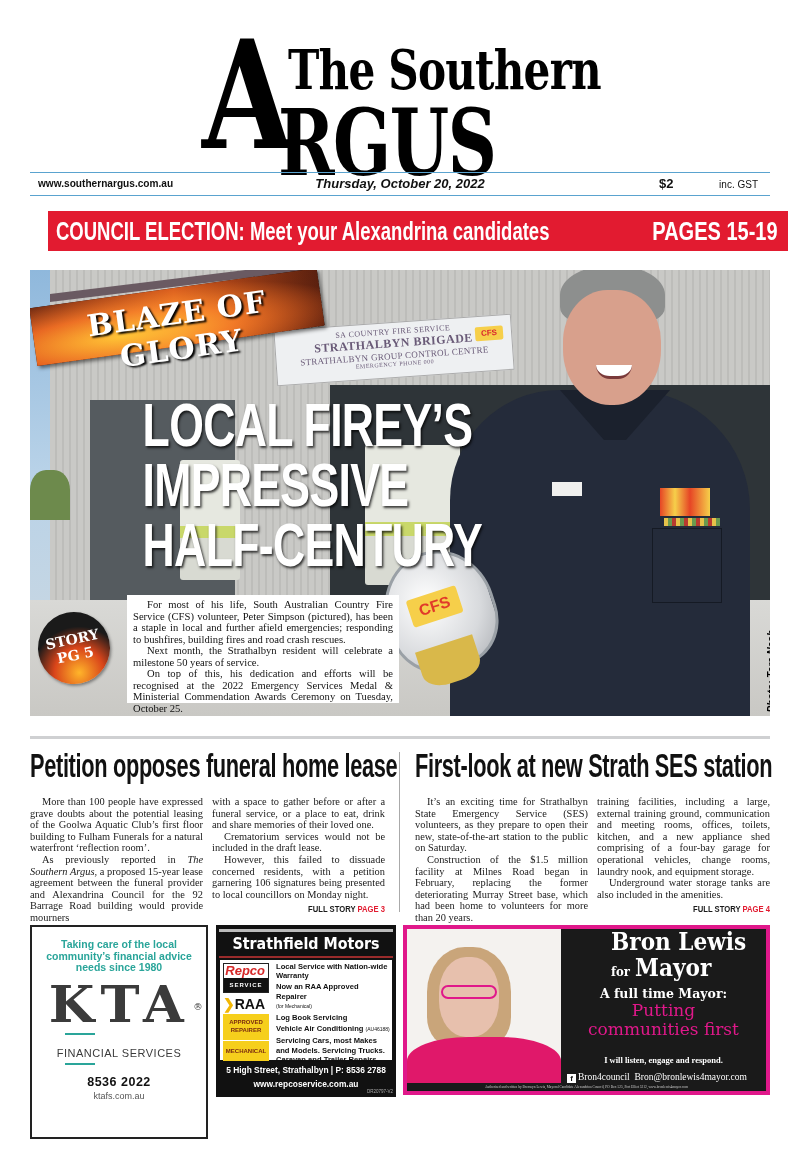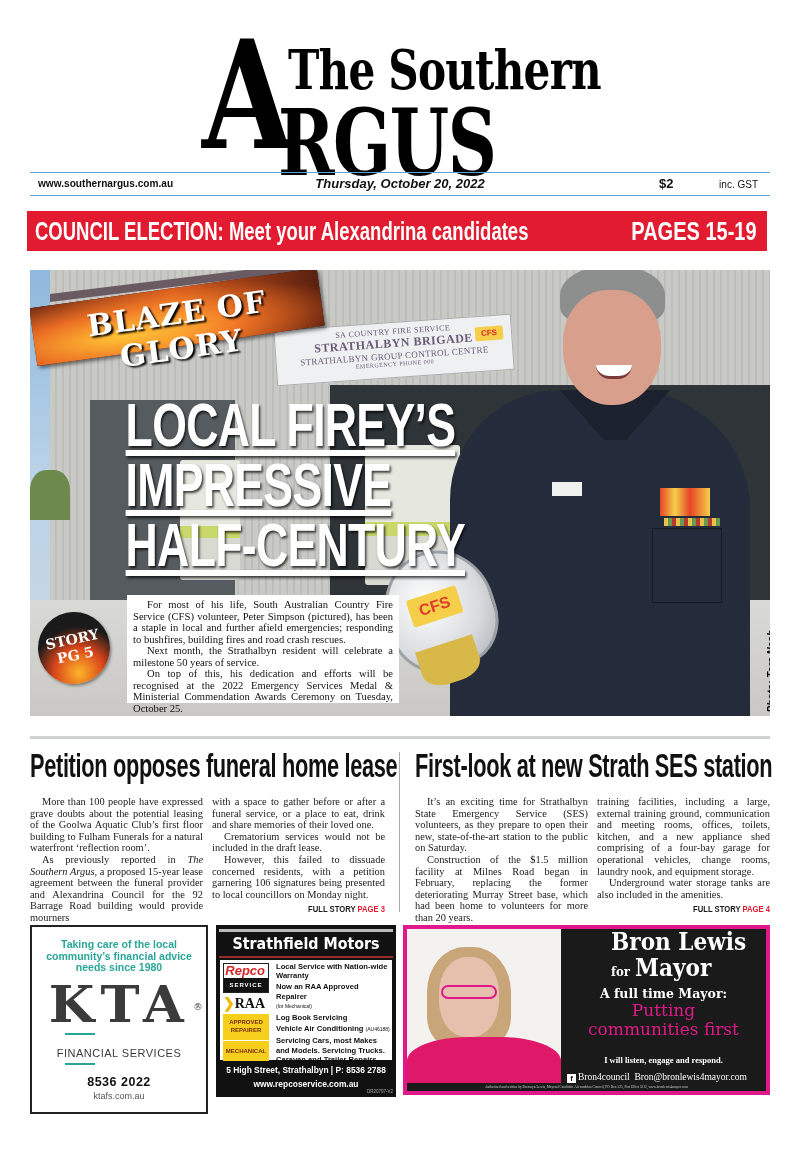--- a/index.html
+++ b/index.html
@@ -17,21 +17,21 @@
 
   .datebar { position: absolute; left: 30px; top: 172px; width: 740px; height: 24px;
              border-top: 1.5px solid #5aa3cf; border-bottom: 1.5px solid #5aa3cf;
              font-family: "Liberation Sans", sans-serif; font-size: 12px; font-weight: bold; display: flex; align-items: center; }
   .datebar .url { position: absolute; left: 8px; top: 4px; font-size: 11px; font-weight: bold; transform: scaleX(0.92); transform-origin: left; }
   .datebar .date { position: absolute; left: 0; width: 100%; top: 3px; text-align: center; font-size: 13px; font-weight: bold; font-style: italic; }
   .datebar .price { position: absolute; right: 12px; top: 3px; font-size: 13px; font-weight: bold; }
   .datebar .price small { font-size: 10px; font-weight: normal; padding-left: 42px; }
 
   
-  .banner { position: absolute; left: 27px; top: 211px; width: 740px; height: 40px; background: #e21b30;
+  .banner { position: absolute; left: 48px; top: 211px; width: 740px; height: 40px; background: #e21b30;
             color: #fff; font-family: "Liberation Sans", sans-serif; font-weight: bold; }
   .banner .b-left { position: absolute; left: 8px; top: 5px; font-size: 25px; line-height: 30px; white-space: nowrap;
                     transform: scaleX(0.74); transform-origin: left top; }
   .banner .b-right { position: absolute; right: 10px; top: 5px; font-size: 25px; line-height: 30px; white-space: nowrap;
                      transform: scaleX(0.8); transform-origin: right top; }
 
   
   .hero { position: absolute; left: 30px; top: 270px; width: 740px; height: 446px; overflow: hidden;
           background: linear-gradient(180deg, #8fb8dc 0%, #b8d2e8 45%, #cfd9e0 100%); }
   .shed { position: absolute; left: 20px; top: 0; width: 720px; height: 330px;
@@ -52,22 +52,22 @@
   .sign .cfs-mini { position: absolute; right: 8px; top: 10px; width: 28px; height: 14px; background: #f6cf4a; border-radius: 2px;
                     font-family: "Liberation Sans", sans-serif; font-size: 8px; font-weight: bold; color: #d9262f; line-height: 14px; }
 
   .blaze { position: absolute; left: 2px; top: 18px; width: 290px; height: 58px; transform: rotate(-8deg);
            background: radial-gradient(ellipse at 30% 70%, #ffb52a 0%, #e0591b 40%, #3a140a 80%),
                        linear-gradient(90deg, #3b1408, #c94812, #2a0d05);
            background-blend-mode: screen; box-shadow: 2px 3px 4px rgba(0,0,0,0.5); }
   .blaze span { position: absolute; left: 0; width: 100%; top: 8px; text-align: center; font-family: "DejaVu Serif", serif; font-weight: 900;
                 font-size: 30px; color: #fff; letter-spacing: 1px; text-shadow: 2px 2px 2px #000; }
 
-  .headline { position: absolute; left: 48px; top: 125px; width: 340px; font-family: "Liberation Sans", sans-serif; font-weight: bold;
-              color: #fff; text-align: center; text-shadow: 2px 2px 3px rgba(0,0,0,0.75); text-decoration: underline; }
+  .headline { position: absolute; left: 65px; top: 125px; width: 340px; font-family: "Liberation Sans", sans-serif; font-weight: bold;
+              color: #fff; text-align: center; text-shadow: 2px 2px 3px rgba(0,0,0,0.75); }
   .headline div { font-size: 62px; line-height: 60px; transform: scaleX(0.72); white-space: nowrap; letter-spacing: -1px; }
 
   .person { position: absolute; left: 390px; top: 0; width: 350px; height: 446px; }
   .person .hair { position: absolute; left: 140px; top: -5px; width: 105px; height: 60px; background: #8d8f8e; border-radius: 50% 50% 30% 30%; }
   .person .face { position: absolute; left: 143px; top: 20px; width: 98px; height: 115px; background: #d8a08c; border-radius: 45% 45% 48% 48%; }
   .person .mouth { position: absolute; left: 176px; top: 95px; width: 36px; height: 14px; background: #fff; border-radius: 0 0 18px 18px; border-bottom: 3px solid #7a3a3a; }
   .person .shirt { position: absolute; left: 30px; top: 120px; width: 300px; height: 330px; background: #242b3a; border-radius: 110px 120px 0 0; }
   .person .collar { position: absolute; left: 140px; top: 120px; width: 110px; height: 50px; background: #1b212d; clip-path: polygon(0 0,100% 0,60% 100%,40% 100%); }
   .person .badge-l { position: absolute; left: 132px; top: 212px; width: 30px; height: 14px; background: #f0f0ee; }
   .person .badge-r { position: absolute; left: 240px; top: 218px; width: 50px; height: 28px; background: linear-gradient(90deg,#e64525,#f6cf4a 30%,#e64525 60%,#f6cf4a); }
@@ -101,40 +101,40 @@
   .art-title { font-family: "Liberation Sans", sans-serif; font-weight: bold; font-size: 33px; line-height: 36px; white-space: nowrap;
                transform: scaleX(0.66); transform-origin: left top; letter-spacing: -0.5px; color: #111; }
   .art-body { position: absolute; top: 48px; left: 0; width: 100%; display: flex; justify-content: space-between; }
   .art-col { width: 173px; font-family: "Liberation Serif", serif; font-size: 10.4px; line-height: 11.6px; text-align: justify; color: #1a1a1a; }
   .art-col p { text-indent: 12px; }
   .art-col p.cont { text-indent: 0; }
   .full-story { font-family: "Liberation Sans", sans-serif; font-weight: bold; font-size: 9px; text-align: right; margin-top: 4px; transform: scaleX(0.85); transform-origin: right; white-space: nowrap; }
   .full-story .pg { color: #e21b30; }
 
   
-  .ad-kta { position: absolute; left: 30px; top: 925px; width: 178px; height: 189px; border: 2.5px solid #222; background: #fff; text-align: center; }
+  .ad-kta { position: absolute; left: 30px; top: 925px; width: 178px; height: 214px; border: 2.5px solid #222; background: #fff; text-align: center; }
   .kta-tag { margin-top: 12px; font-family: "Liberation Sans", sans-serif; font-weight: bold; font-size: 10.5px; line-height: 11.5px; color: #2aa59a; padding: 0 8px; }
   .kta-logo { margin-top: 6px; font-family: "DejaVu Serif", serif; font-weight: bold; font-size: 50px; line-height: 50px; color: #3b3b3b; letter-spacing: 6px; position: relative; display: inline-block; transform: scaleX(1.05); }
   .kta-logo sup { position: absolute; right: -12px; top: 2px; font-size: 9px; font-weight: normal; letter-spacing: 0; }
   .kta-line { width: 30px; height: 2px; background: #2aa59a; margin: 3px 0 0 33px; }
   .kta-fs { font-family: "Liberation Sans", sans-serif; font-size: 11px; letter-spacing: 0.5px; color: #3b3b3b; margin-top: 12px; }
   .kta-line2 { width: 30px; height: 2px; background: #2aa59a; margin: 4px 0 0 33px; }
   .kta-phone { font-family: "Liberation Sans", sans-serif; font-weight: bold; font-size: 12.5px; margin-top: 10px; letter-spacing: 0.5px; color: #111; }
   .kta-url { font-family: "Liberation Sans", sans-serif; font-size: 9px; color: #555; margin-top: 2px; }
 
   .ad-repco { position: absolute; left: 216px; top: 925px; width: 180px; height: 172px; background: #111; color: #fff; }
   .rp-stripe { height: 3px; background: #bbb; margin: 4px 3px 0 3px; }
   .rp-title { font-family: "DejaVu Sans", sans-serif; font-weight: bold; font-size: 15.5px; text-align: center; line-height: 24px; white-space: nowrap; transform: scaleX(0.92); }
   .rp-stripe2 { height: 2px; background: #9a2b2b; margin: 0 3px; }
   .rp-box { position: absolute; left: 4px; top: 35px; width: 172px; height: 100px; background: #fff; color: #111; }
   .rp-logos { position: absolute; left: 3px; top: 3px; width: 46px; }
   .rp-repco { width: 46px; height: 30px; background: #fff; border: 1px solid #222; position: relative; }
   .rp-repco .r-top { height: 14px; font-family: "Liberation Sans", sans-serif; font-style: italic; font-weight: bold; font-size: 13px; color: #d62828; text-align: right; padding-right: 3px; line-height: 14px; }
   .rp-repco .r-bot { height: 14px; background: #111; color: #fff; font-family: "Liberation Sans", sans-serif; font-weight: bold; font-size: 6px; letter-spacing: 1px; text-align: center; line-height: 14px; }
-  .rp-raa { margin-top: 3px; font-family: Liberation Serif, serif; font-weight: bold; font-size: 14px; color: #111; line-height: 16px; }
+  .rp-raa { margin-top: 3px; font-family: Liberation Sans, sans-serif; font-weight: bold; font-size: 14px; color: #111; line-height: 16px; }
   .rp-raa .chev { color: #f2b705; }
   .rp-approved { margin-top: 2px; background: #f6cf1c; height: 26px; font-family: "Liberation Sans", sans-serif; font-weight: bold; font-size: 6px; text-align: center; line-height: 8px; padding-top: 4px; color: #7a2b10; }
   .rp-mech { margin-top: 1px; background: #f6cf1c; height: 20px; font-family: "Liberation Sans", sans-serif; font-weight: bold; font-size: 6px; text-align: center; line-height: 20px; color: #7a2b10; }
   .rp-list { position: absolute; left: 56px; top: 2px; width: 114px; font-family: "Liberation Sans", sans-serif; font-weight: bold; font-size: 7.6px; line-height: 9.2px; }
   .rp-list .it { margin-bottom: 2px; }
   .rp-list .sm { font-size: 5px; font-weight: normal; }
   .rp-footer1 { position: absolute; left: 0; top: 140px; width: 100%; text-align: center; font-family: "Liberation Sans", sans-serif; font-weight: bold; font-size: 8.4px; }
   .rp-footer2 { position: absolute; left: 0; top: 154px; width: 100%; text-align: center; font-family: "Liberation Sans", sans-serif; font-weight: bold; font-size: 8.4px; }
   .rp-code { position: absolute; right: 3px; top: 164px; font-family: "Liberation Sans", sans-serif; font-size: 4.5px; color: #aaa; }
 

